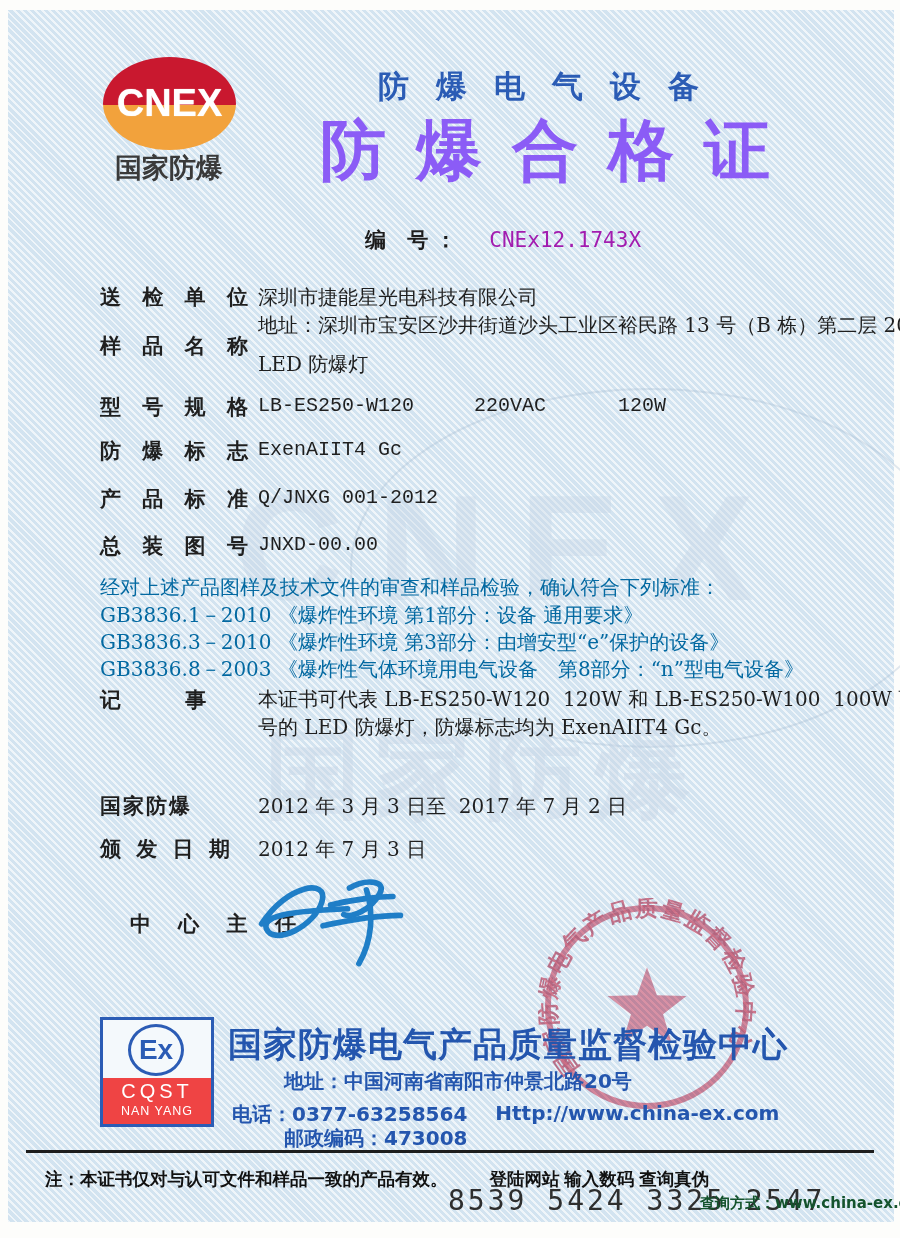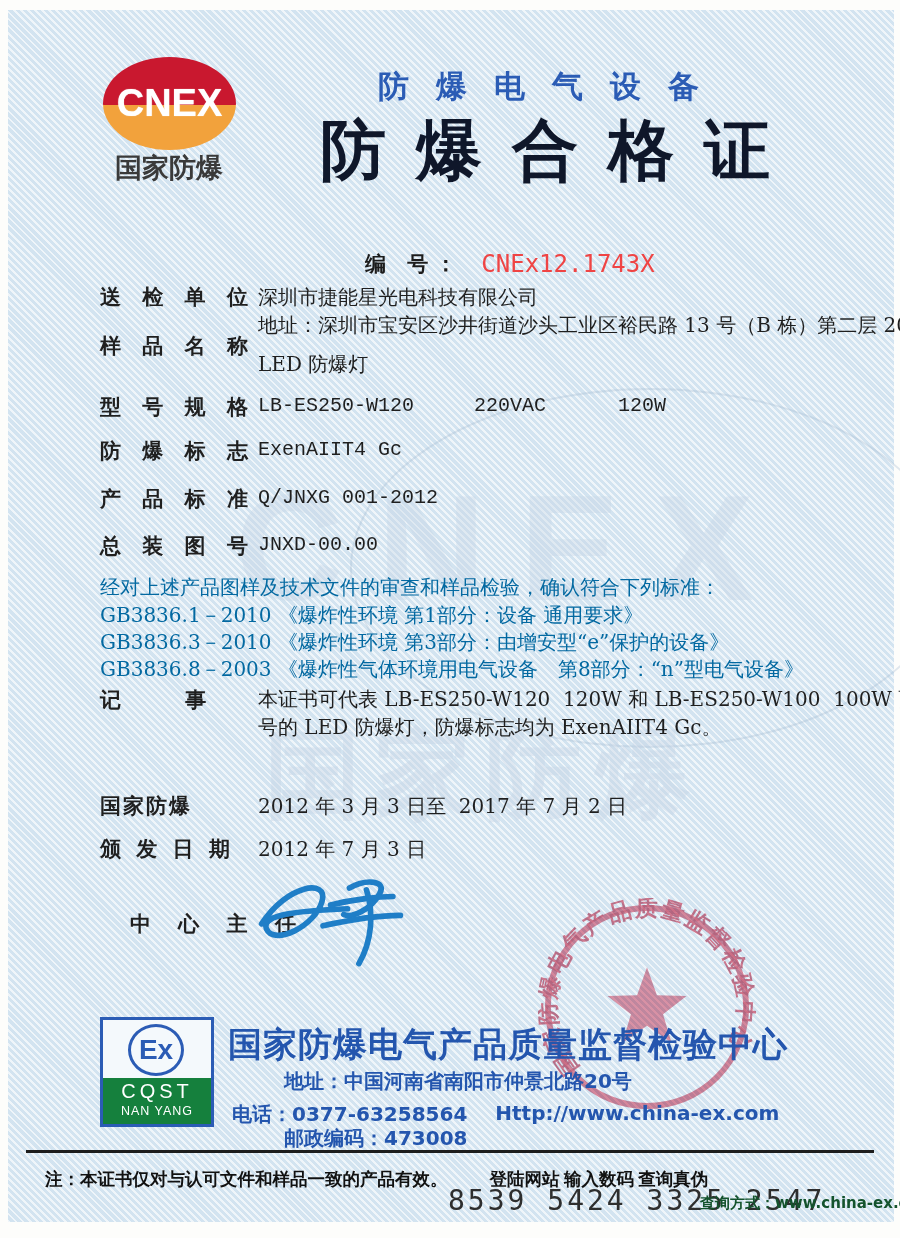--- a/index.html
+++ b/index.html
@@ -37,26 +37,26 @@
     font-size: 27px; color: #3a3a3a; font-weight: 600;
     font-family: "DejaVu Sans", sans-serif;
   }
   .doc-subtitle {
     left: 378px; top: 66px; font-size: 31px; font-weight: bold;
     color: #2b5cb5; letter-spacing: 27px; white-space: nowrap;
     font-family: "DejaVu Sans", sans-serif;
   }
   .doc-title {
     left: 320px; top: 106px; font-size: 66px; font-weight: bold;
-    color: #0f172a; letter-spacing: 30px; white-space: nowrap;
+    color: #8b5cf6; letter-spacing: 30px; white-space: nowrap;
     font-family: Liberation Sans, sans-serif;
   }
-  .cert-line { left: 365px; top: 226px; display: flex; gap: 18px; align-items: center; margin-top: 24px; }
+  .cert-line { left: 365px; top: 226px; display: flex; gap: 26px; align-items: center; }
   .cert-label { font-size: 21px; color: #1c1c1c; letter-spacing: 7px; font-weight: 600; }
-  .cert-no { font-size: 24px; color: #ef4444; font-family: "DejaVu Sans Mono", monospace; }
+  .cert-no { font-size: 21px; color: #a21caf; font-family: "DejaVu Sans Mono", monospace; }
 
   
   .flabel {
     left: 100px; font-size: 21px; color: #1f1f1f; letter-spacing: 7px;
     font-weight: 600; white-space: pre;
   }
   .fvalue { left: 258px; font-size: 20px; color: #1f1f1f; white-space: pre; }
   .mono { font-family: Liberation Mono, monospace; }
 
   .para { left: 100px; font-size: 20px; color: #0369a1; white-space: pre; }
@@ -88,42 +88,42 @@
   }
   .ex-circle {
     position: absolute; left: 25px; top: 4px; width: 56px; height: 52px;
     border: 3px solid #2b5cb5; border-radius: 50%;
     display: flex; align-items: center; justify-content: center;
     color: #2b5cb5; font-family: "Liberation Sans", sans-serif;
     font-weight: bold; font-size: 28px;
   }
   .ex-bottom {
     position: absolute; left: 0; bottom: 0; width: 108px; height: 46px;
-    background: #15803d; color: #ffffff; text-align: center;
+    background: #ef4444; color: #ffffff; text-align: center;
     font-family: "Liberation Sans", sans-serif;
   }
   .ex-cqst { font-size: 20px; letter-spacing: 4px; line-height: 26px; }
   .ex-ny { font-size: 12.5px; letter-spacing: 1px; line-height: 14px; }
 
   .org-name {
     left: 228px; top: 1022px; font-size: 34px; font-weight: bold;
     color: #2456ae; letter-spacing: 1px; white-space: nowrap;
     font-family: "DejaVu Sans", sans-serif;
   }
   .foot-line {
     font-size: 20px; font-weight: bold; color: #2456ae; white-space: nowrap;
     font-family: "DejaVu Sans", sans-serif; display: flex;
   }
   .addr-line { left: 284px; top: 1068px; gap: 30px; flex-direction: column; }
   .tel-line { left: 232px; top: 1101px; gap: 28px; }
 
   .divider { left: 26px; top: 1150px; width: 848px; height: 3px; background: #1d1d1d; }
   .note-line {
     left: 45px; top: 1167px; font-size: 17.5px; font-weight: bold; color: #111111;
-    font-family: Liberation Serif, serif; display: flex; gap: 42px; white-space: nowrap;
+    font-family: Liberation Sans, sans-serif; display: flex; gap: 42px; white-space: nowrap;
   }
   .code-digits {
     left: 448px; top: 1184px; font-size: 28px; color: #2e2e2e;
     font-family: "DejaVu Sans Mono", monospace; letter-spacing: 3px; white-space: pre;
   }
   .query-line {
     left: 700px; top: 1194px; font-size: 15px; font-weight: bold; color: #14532d;
     font-family: "DejaVu Sans", sans-serif; white-space: nowrap;
   }
 </style>

